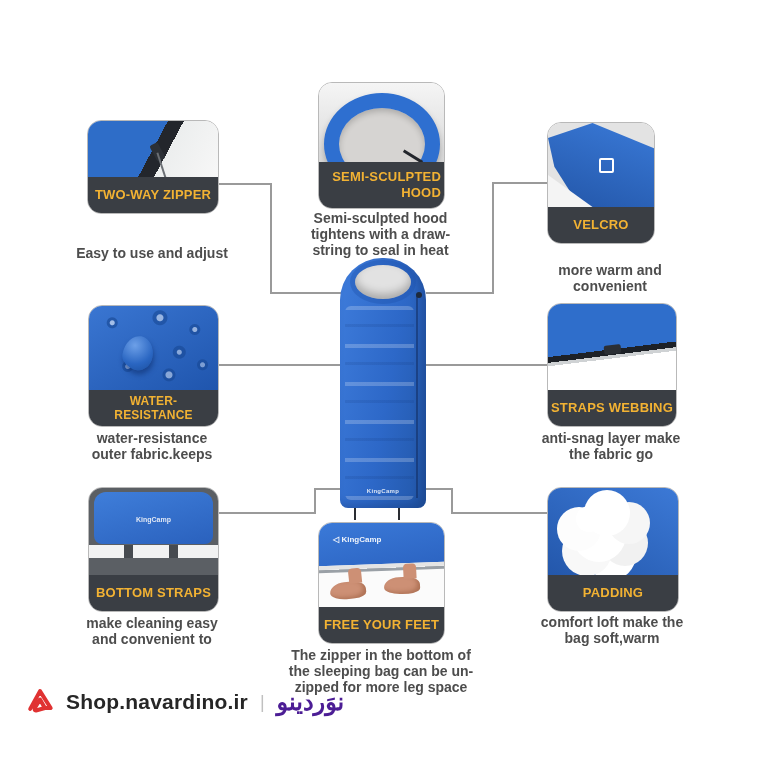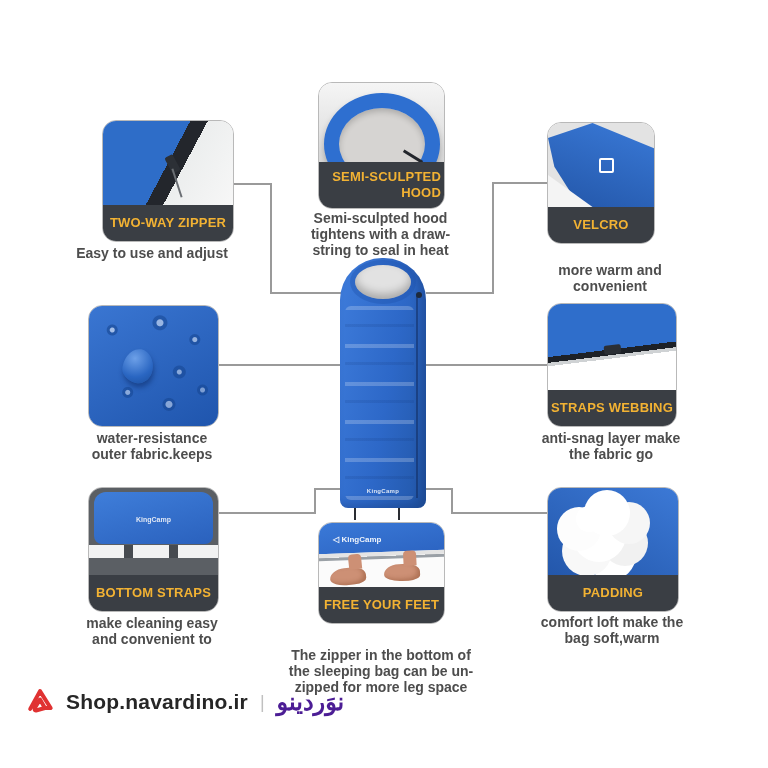--- a/index.html
+++ b/index.html
@@ -124,21 +124,21 @@
   <div class="bag">
     <div class="opening"></div>
     <div class="baffles"></div>
     <div class="zipline"></div>
     <div class="pull"></div>
     <div class="kc">KingCamp</div>
   </div>
   <div class="strap-tick" style="left:354px;top:508px"></div>
   <div class="strap-tick" style="left:398px;top:508px"></div>
 
-  <div class="card" style="left:102px;top:120px;width:130px;height:120px">
+  <div class="card" style="left:87px;top:120px;width:130px;height:92px">
     <div class="photo">
       <div class="art art-tlzipper">
         <div class="slider"></div>
         <div class="cord"></div>
       </div>
       <div class="band">
         <span>TWO-WAY ZIPPER</span>
       </div>
     </div>
   </div>
@@ -168,20 +168,23 @@
         <span>VELCRO</span>
       </div>
     </div>
   </div>
   <div class="caption" style="left:550px;top:263px;width:120px">more warm and convenient</div>
 
   <div class="card" style="left:88px;top:305px;width:129px;height:120px">
     <div class="photo">
       <div class="art art-water">
         <div class="bigdrop"></div>
+      </div>
+      <div class="band" style="font-size:12px">
+        <span>WATER-RESISTANCE</span>
       </div>
     </div>
   </div>
   <div class="caption" style="left:82px;top:431px;width:140px">water-resistance outer fabric.keeps</div>
 
   <div class="card" style="left:547px;top:303px;width:128px;height:122px">
     <div class="photo">
       <div class="art art-webbing">
         <div class="tilt"></div>
         <div class="slider"></div>
@@ -201,21 +204,21 @@
         </div>
         <div class="strapband"></div>
       </div>
       <div class="band">
         <span>BOTTOM STRAPS</span>
       </div>
     </div>
   </div>
   <div class="caption" style="left:77px;top:616px;width:150px">make cleaning easy and convenient to</div>
 
-  <div class="card" style="left:318px;top:522px;width:125px;height:100px">
+  <div class="card" style="left:318px;top:522px;width:125px;height:120px">
     <div class="photo">
       <div class="art art-feet">
         <div class="bagtop"></div>
         <div class="kcline">
           <span>◁</span>
           <span>KingCamp</span>
         </div>
         <div class="foot fl"></div>
         <div class="foot fr"></div>
       </div>

